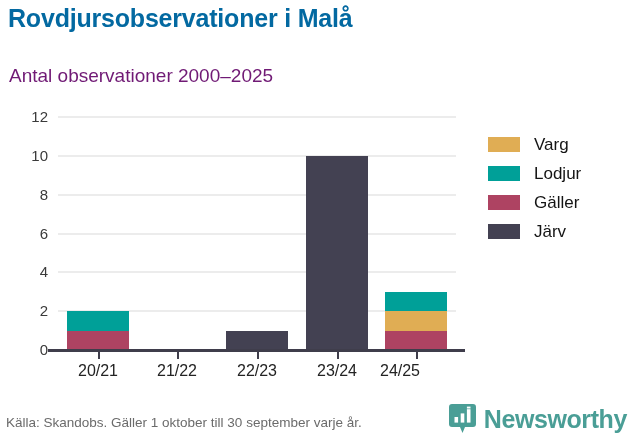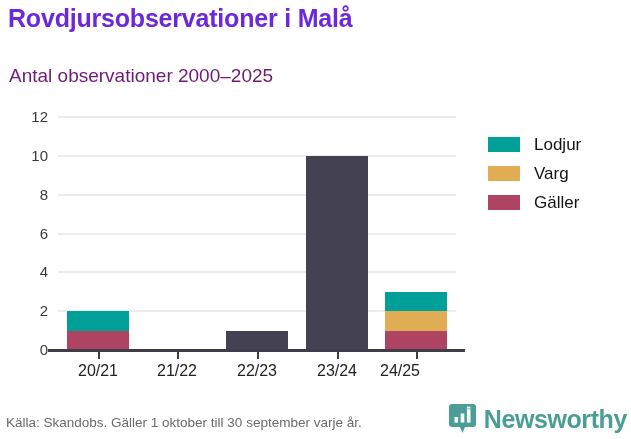--- a/index.html
+++ b/index.html
@@ -17,21 +17,21 @@
   }
 
   
   #chart-title {
     position: absolute;
     left: 8px;
     top: 4px;
     font-size: 25px;
     font-weight: bold;
     letter-spacing: -0.2px;
-    color: #6d28d9;
+    color: #0369a1;
     white-space: nowrap;
   }
   #chart-subtitle {
     position: absolute;
     left: 9px;
     top: 65px;
     font-size: 19px;
     font-weight: normal;
     color: #701a75;
     white-space: nowrap;
@@ -194,30 +194,34 @@
     <div class="bar-group" style="left: 327px; width: 62px; height: 58.25px;">
       <div class="bar-seg" style="background: rgb(174, 67, 98); bottom: 0px; height: 19.4167px;"></div>
       <div class="bar-seg" style="background: rgb(224, 173, 84); bottom: 19.4167px; height: 19.4167px;"></div>
       <div class="bar-seg" style="background: rgb(0, 160, 152); bottom: 38.8333px; height: 19.4167px;"></div>
     </div>
   </div>
 <div id="x-axis-line"></div>
 
 <div id="legend">
     <div class="legend-row">
+      <span class="legend-swatch" style="background: rgb(224, 173, 84);"></span>
+      <span class="legend-label">Varg</span>
+    </div>
+    <div class="legend-row">
       <span class="legend-swatch" style="background: rgb(0, 160, 152);"></span>
       <span class="legend-label">Lodjur</span>
     </div>
     <div class="legend-row">
-      <span class="legend-swatch" style="background: rgb(224, 173, 84);"></span>
-      <span class="legend-label">Varg</span>
-    </div>
-    <div class="legend-row">
       <span class="legend-swatch" style="background: rgb(174, 67, 98);"></span>
       <span class="legend-label">Gäller</span>
+    </div>
+    <div class="legend-row">
+      <span class="legend-swatch" style="background: rgb(67, 65, 82);"></span>
+      <span class="legend-label">Järv</span>
     </div>
   </div>
 
 <div id="footer-note">Källa: Skandobs. Gäller 1 oktober till 30 september varje år.</div>
 <div id="brand">
   <svg id="brand-mark" viewBox="0 0 27 31">
     <path d="M3 0 H24 A3 3 0 0 1 27 3 V20 A3 3 0 0 1 24 23 H16 L13.5 29 L11 23 H3 A3 3 0 0 1 0 20 V3 A3 3 0 0 1 3 0 Z" fill="#4a9e96"></path>
     <rect x="5.5" y="13" width="3.6" height="5.6" fill="#ffffff"></rect>
     <rect x="11.7" y="9.4" width="3.6" height="9.2" fill="#ffffff"></rect>
     <rect x="17.9" y="5.2" width="3.6" height="13.4" fill="#ffffff"></rect>

